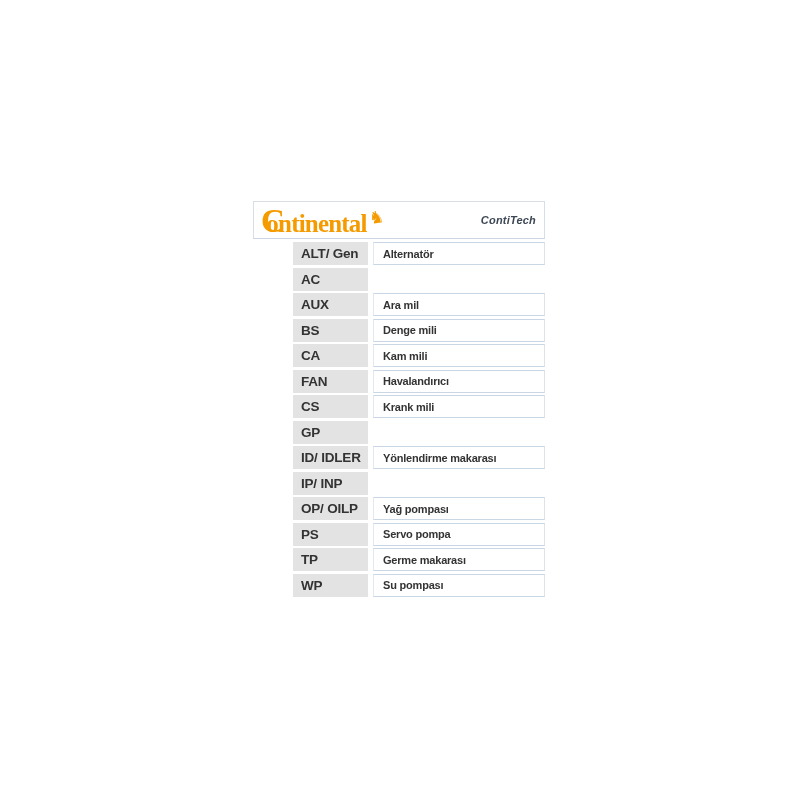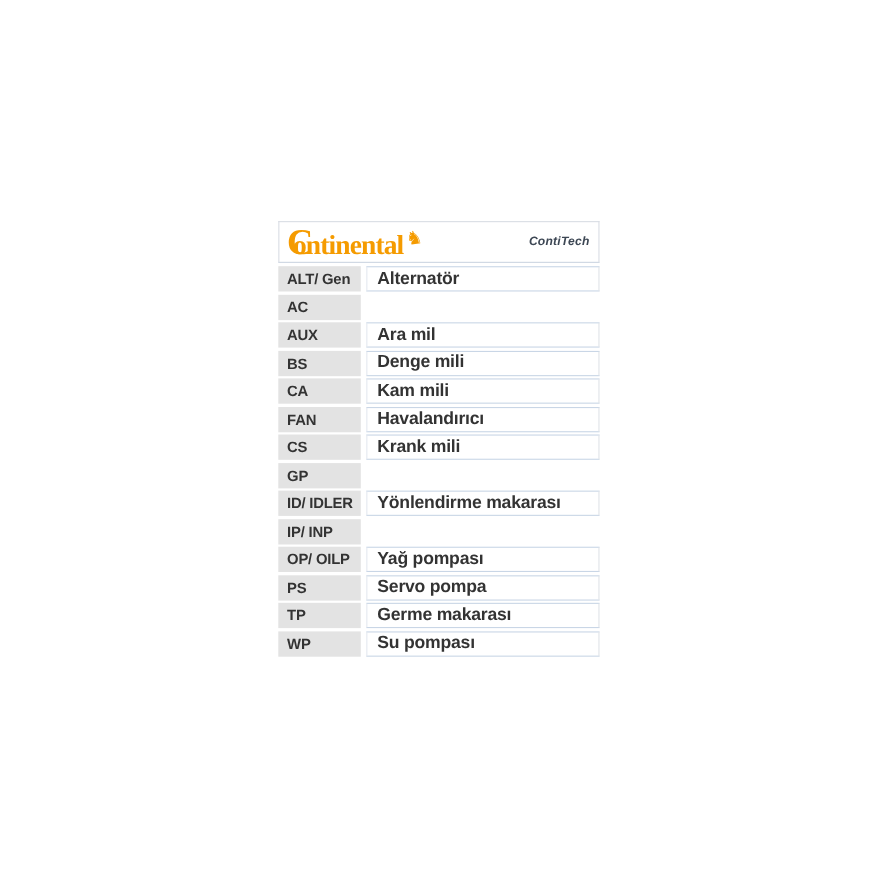--- a/index.html
+++ b/index.html
@@ -72,20 +72,21 @@
   
   .rows {
     display: flex;
     flex-direction: column;
     gap: 2.5px;
   }
   .legend-row {
     display: flex;
     gap: 5px;
     height: 23px;
+    margin-left: 40px;
   }
   .abbr-cell {
     box-sizing: border-box;
     width: 75px;
     flex: 0 0 75px;
     background: #e3e3e3;
     display: flex;
     align-items: center;
     padding-left: 8px;
     font-size: 13.5px;
@@ -98,21 +99,21 @@
     box-sizing: border-box;
     flex: 1;
     background: #ffffff;
     border-top: 1px solid #c9d6e6;
     border-bottom: 1px solid #c9d6e6;
     border-left: 1px solid #e4e9f0;
     border-right: 1px solid #dfe3e8;
     display: flex;
     align-items: center;
     padding-left: 9px;
-    font-size: 16px;
+    font-size: 11px;
     font-weight: 700;
     color: #333333;
     white-space: nowrap;
     letter-spacing: -0.2px;
   }
 </style>
 </head>
 <body>
 
 <div class="canvas">

